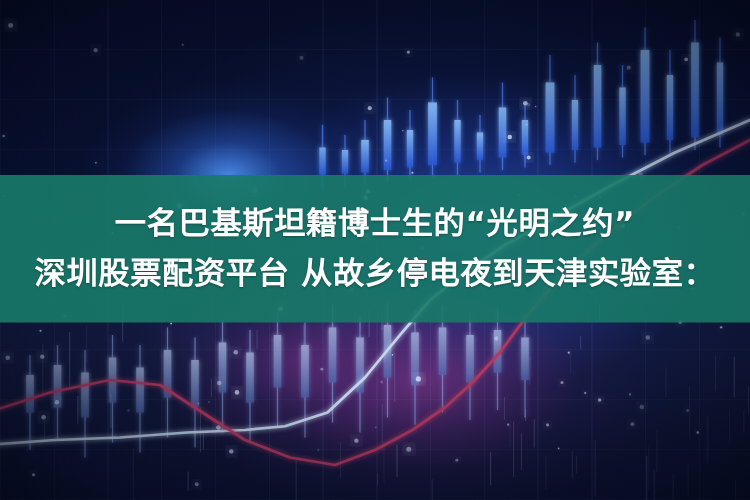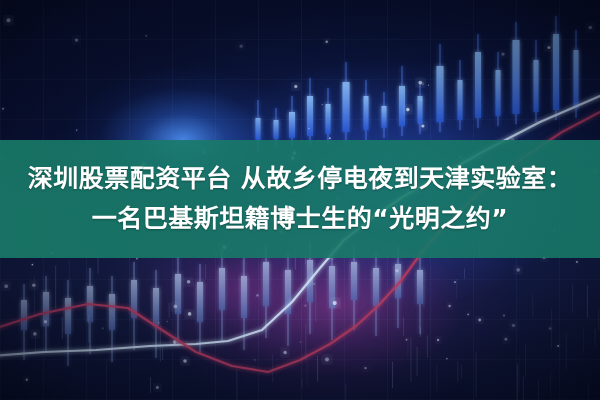--- a/index.html
+++ b/index.html
@@ -418,17 +418,17 @@
     <g id="trend-group">
         <path d="M -10 356 L 44 352 L 96 350 L 150 346 L 196 344 L 228 341 L 262 330 L 292 302 L 320 268 L 344 240 L 372 218 L 404 196 L 440 176 L 486 150 L 540 122 L 600 96" fill="none" stroke="#c9dcf2" stroke-width="2.2" stroke-opacity="0.92" stroke-linejoin="round" stroke-linecap="round" filter="url(#softglow)"></path>
         <path d="M -10 330 L 40 314 L 88 304 L 128 308 L 162 330 L 196 352 L 232 366 L 268 372 L 300 360 L 330 344 L 356 326 L 378 306 L 400 282 L 422 252 L 448 222 L 480 192 L 520 160 L 562 132 L 600 112" fill="none" stroke="#b23a60" stroke-width="2.2" stroke-opacity="0.92" stroke-linejoin="round" stroke-linecap="round" filter="url(#softglow)"></path>
       </g>
   </svg>
 
   <div class="bg-layer" id="bg-glow-cyan"></div>
   <div class="bg-layer" id="bg-vignette"></div>
 
   <div id="title-band">
+    <div class="title-line" id="title-line-2">一名巴基斯坦籍博士生的“光明之约”</div>
     <div class="title-line" id="title-line-1">深圳股票配资平台 从故乡停电夜到天津实验室：</div>
-    <div class="title-line" id="title-line-2">一名巴基斯坦籍博士生的“光明之约”</div>
   </div>
 
 </div>
 
 </body></html>

